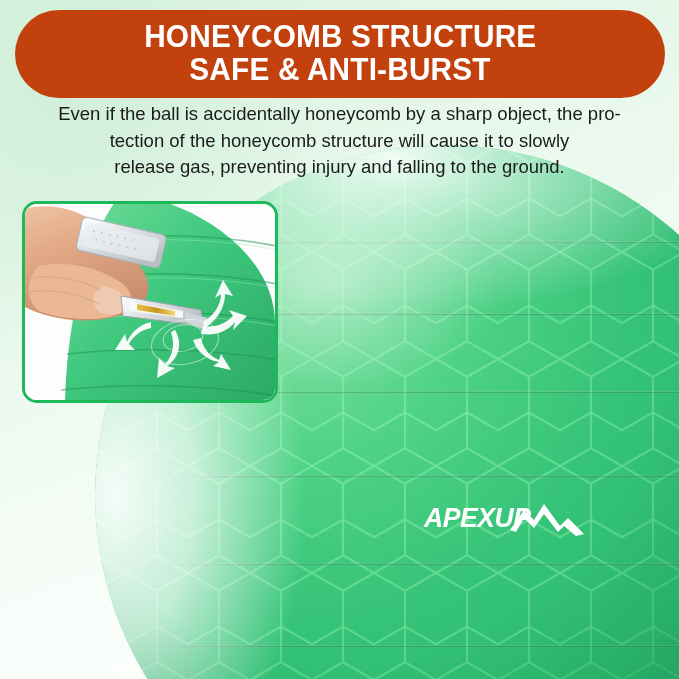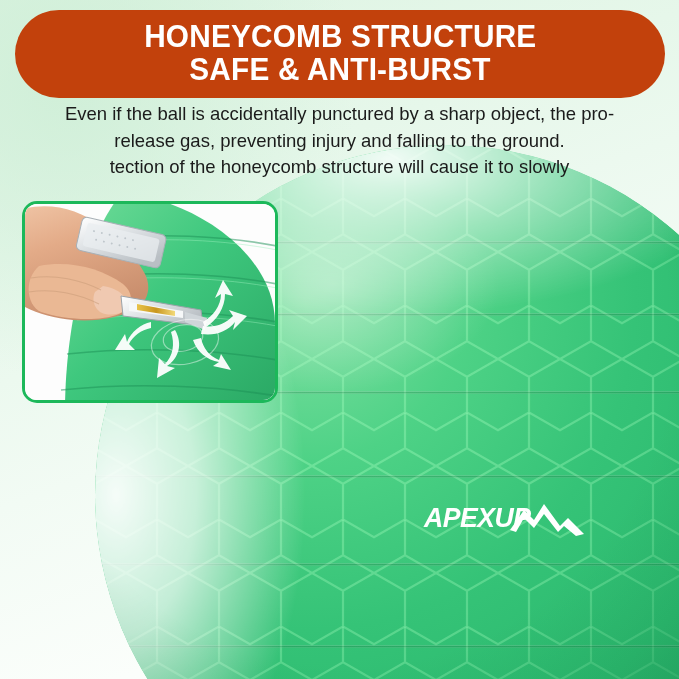--- a/index.html
+++ b/index.html
@@ -139,23 +139,23 @@
     <div class="ball-rim"></div>
     <div class="ball-shade"></div>
   </div>
 
   <div class="banner">
     <div class="banner-line">HONEYCOMB STRUCTURE</div>
     <div class="banner-line">SAFE &amp; ANTI-BURST</div>
   </div>
 
   <div class="body-copy">
-    <div>Even if the ball is accidentally punctured by a sharp object, the pro-</div>
+    <div>Even if the ball is accidentally honeycomb by a sharp object, the pro-</div>
+    <div>tection of the honeycomb structure will cause it to slowly</div>
     <div>release gas, preventing injury and falling to the ground.</div>
-    <div>tection of the honeycomb structure will cause it to slowly</div>
   </div>
 
   <div class="inset">
     <div class="inset-photo">
       <svg viewBox="0 0 250 196" preserveAspectRatio="xMidYMid slice">
         <defs>
           <linearGradient id="ballg" x1="0" y1="0" x2="1" y2="1">
             <stop offset="0%" stop-color="#72dd9a"></stop>
             <stop offset="45%" stop-color="#3fc87e"></stop>
             <stop offset="100%" stop-color="#2aa864"></stop>

